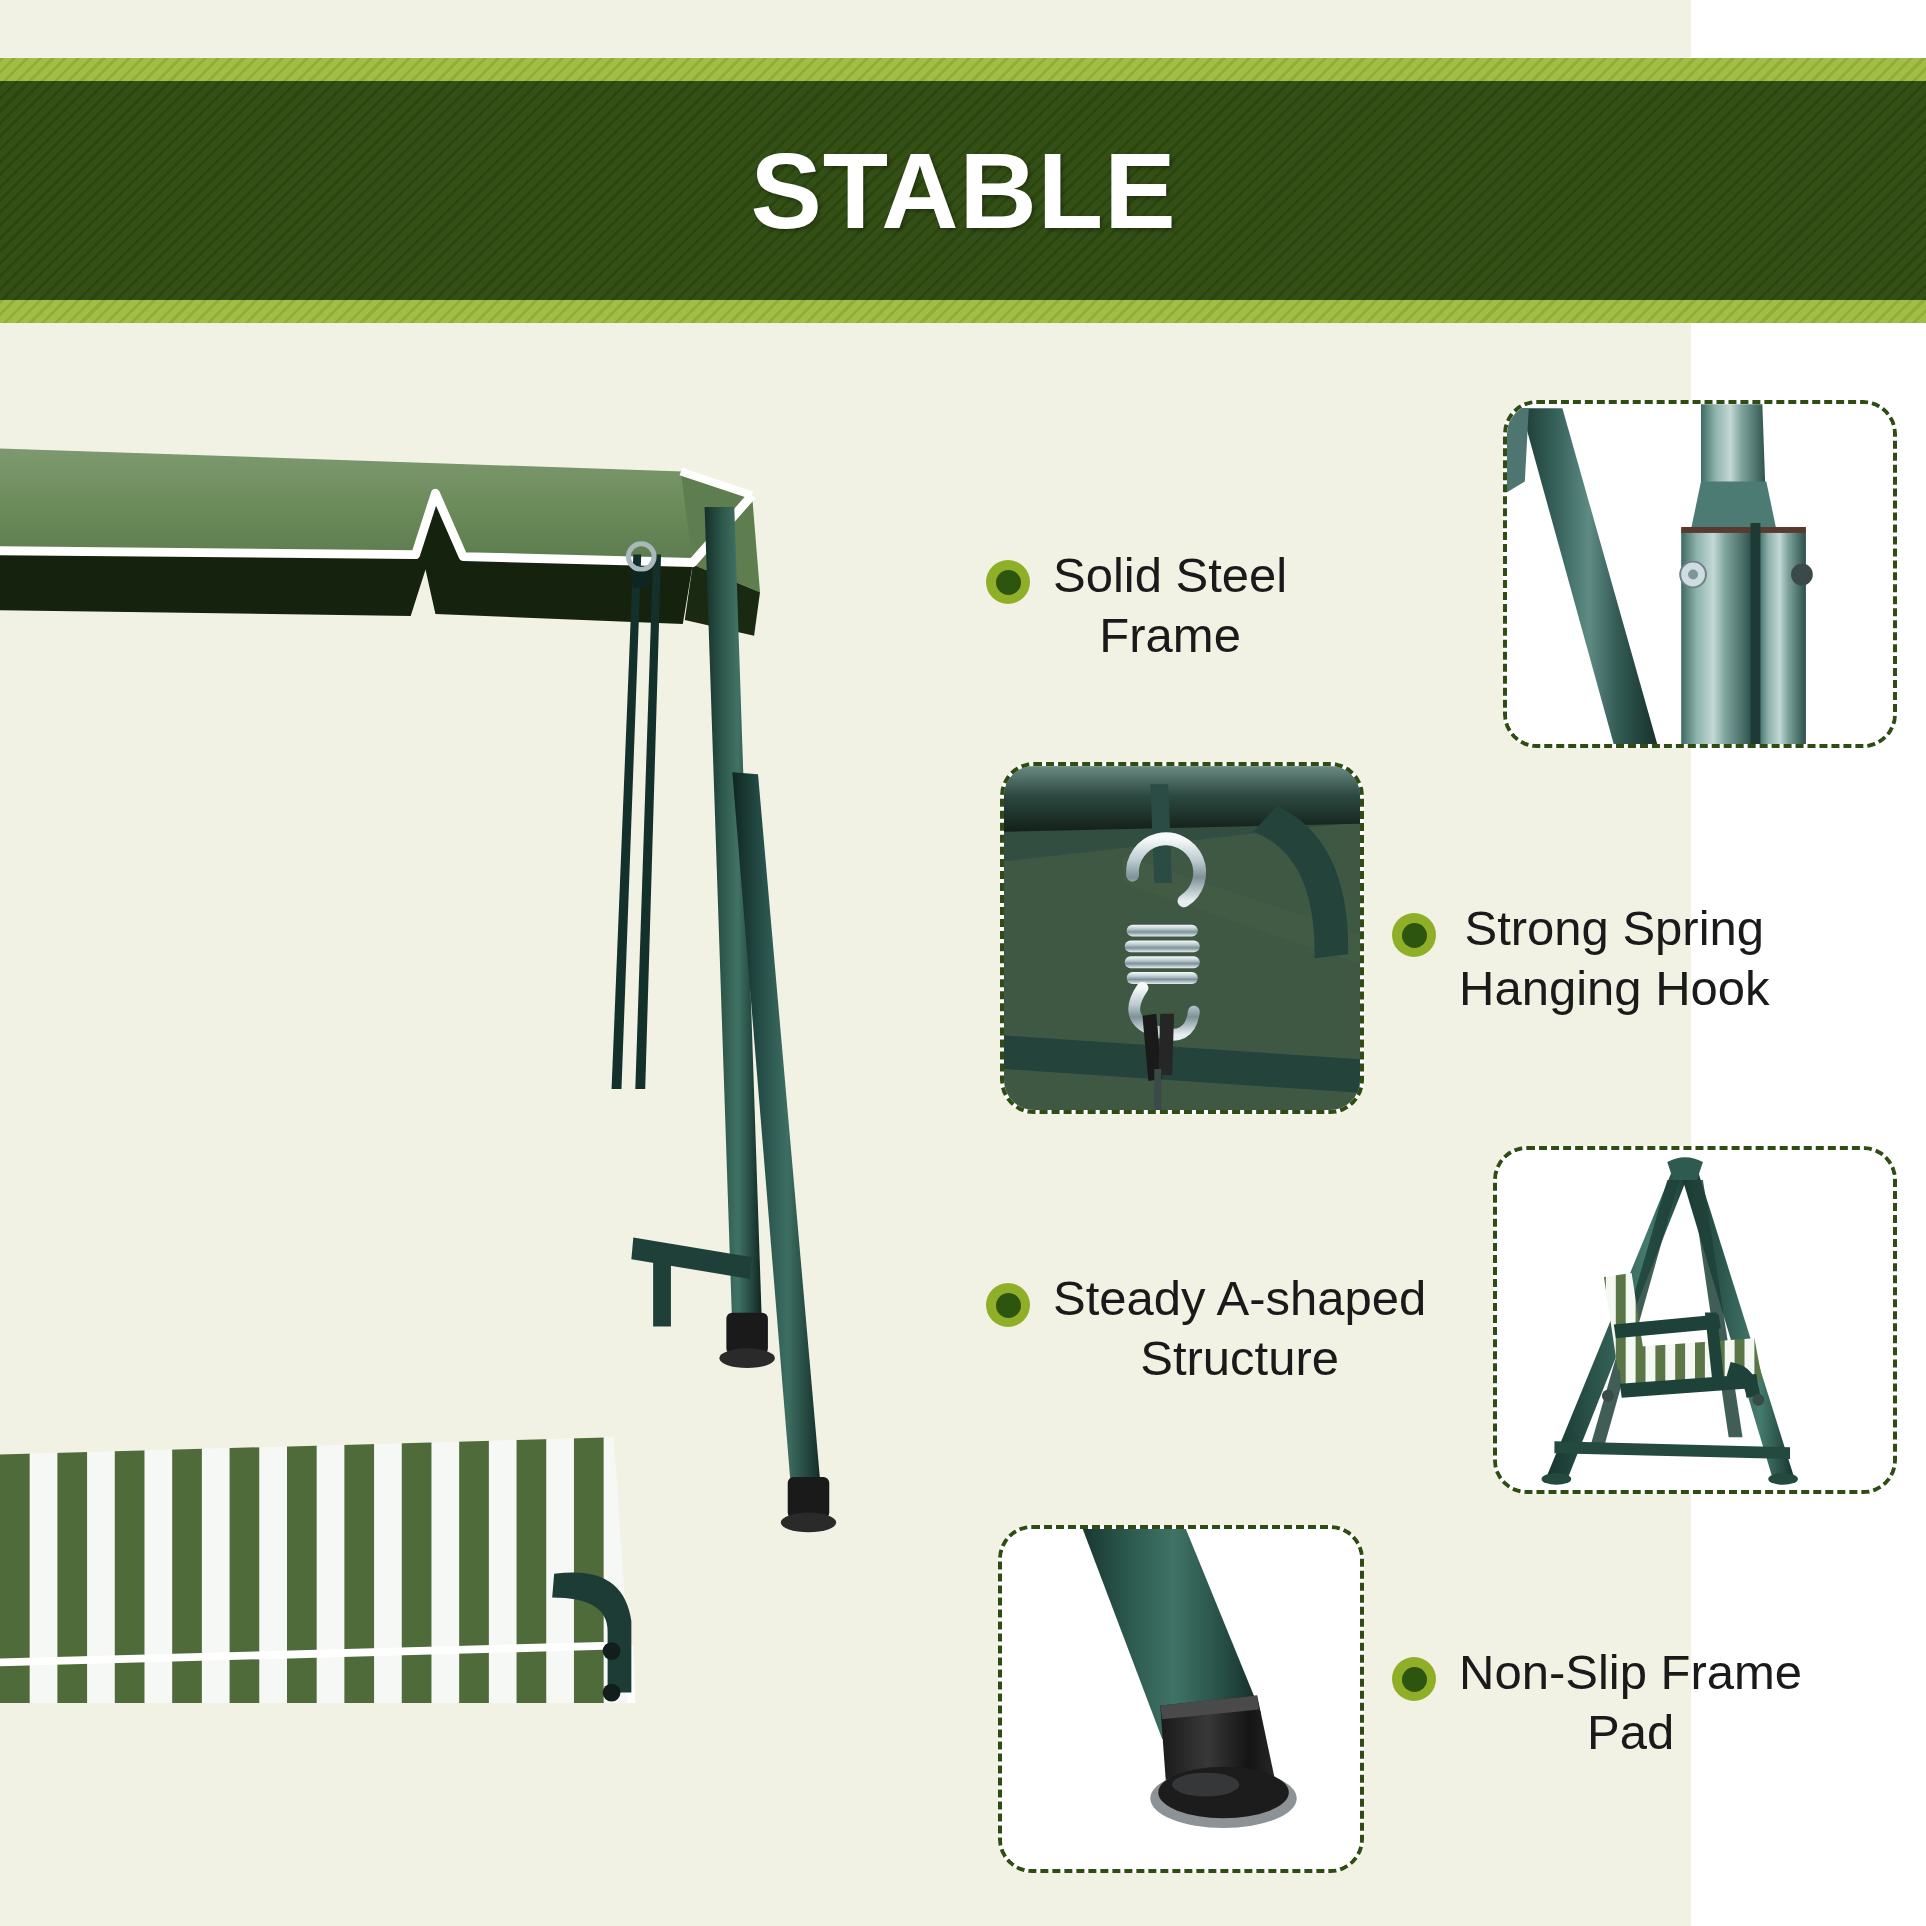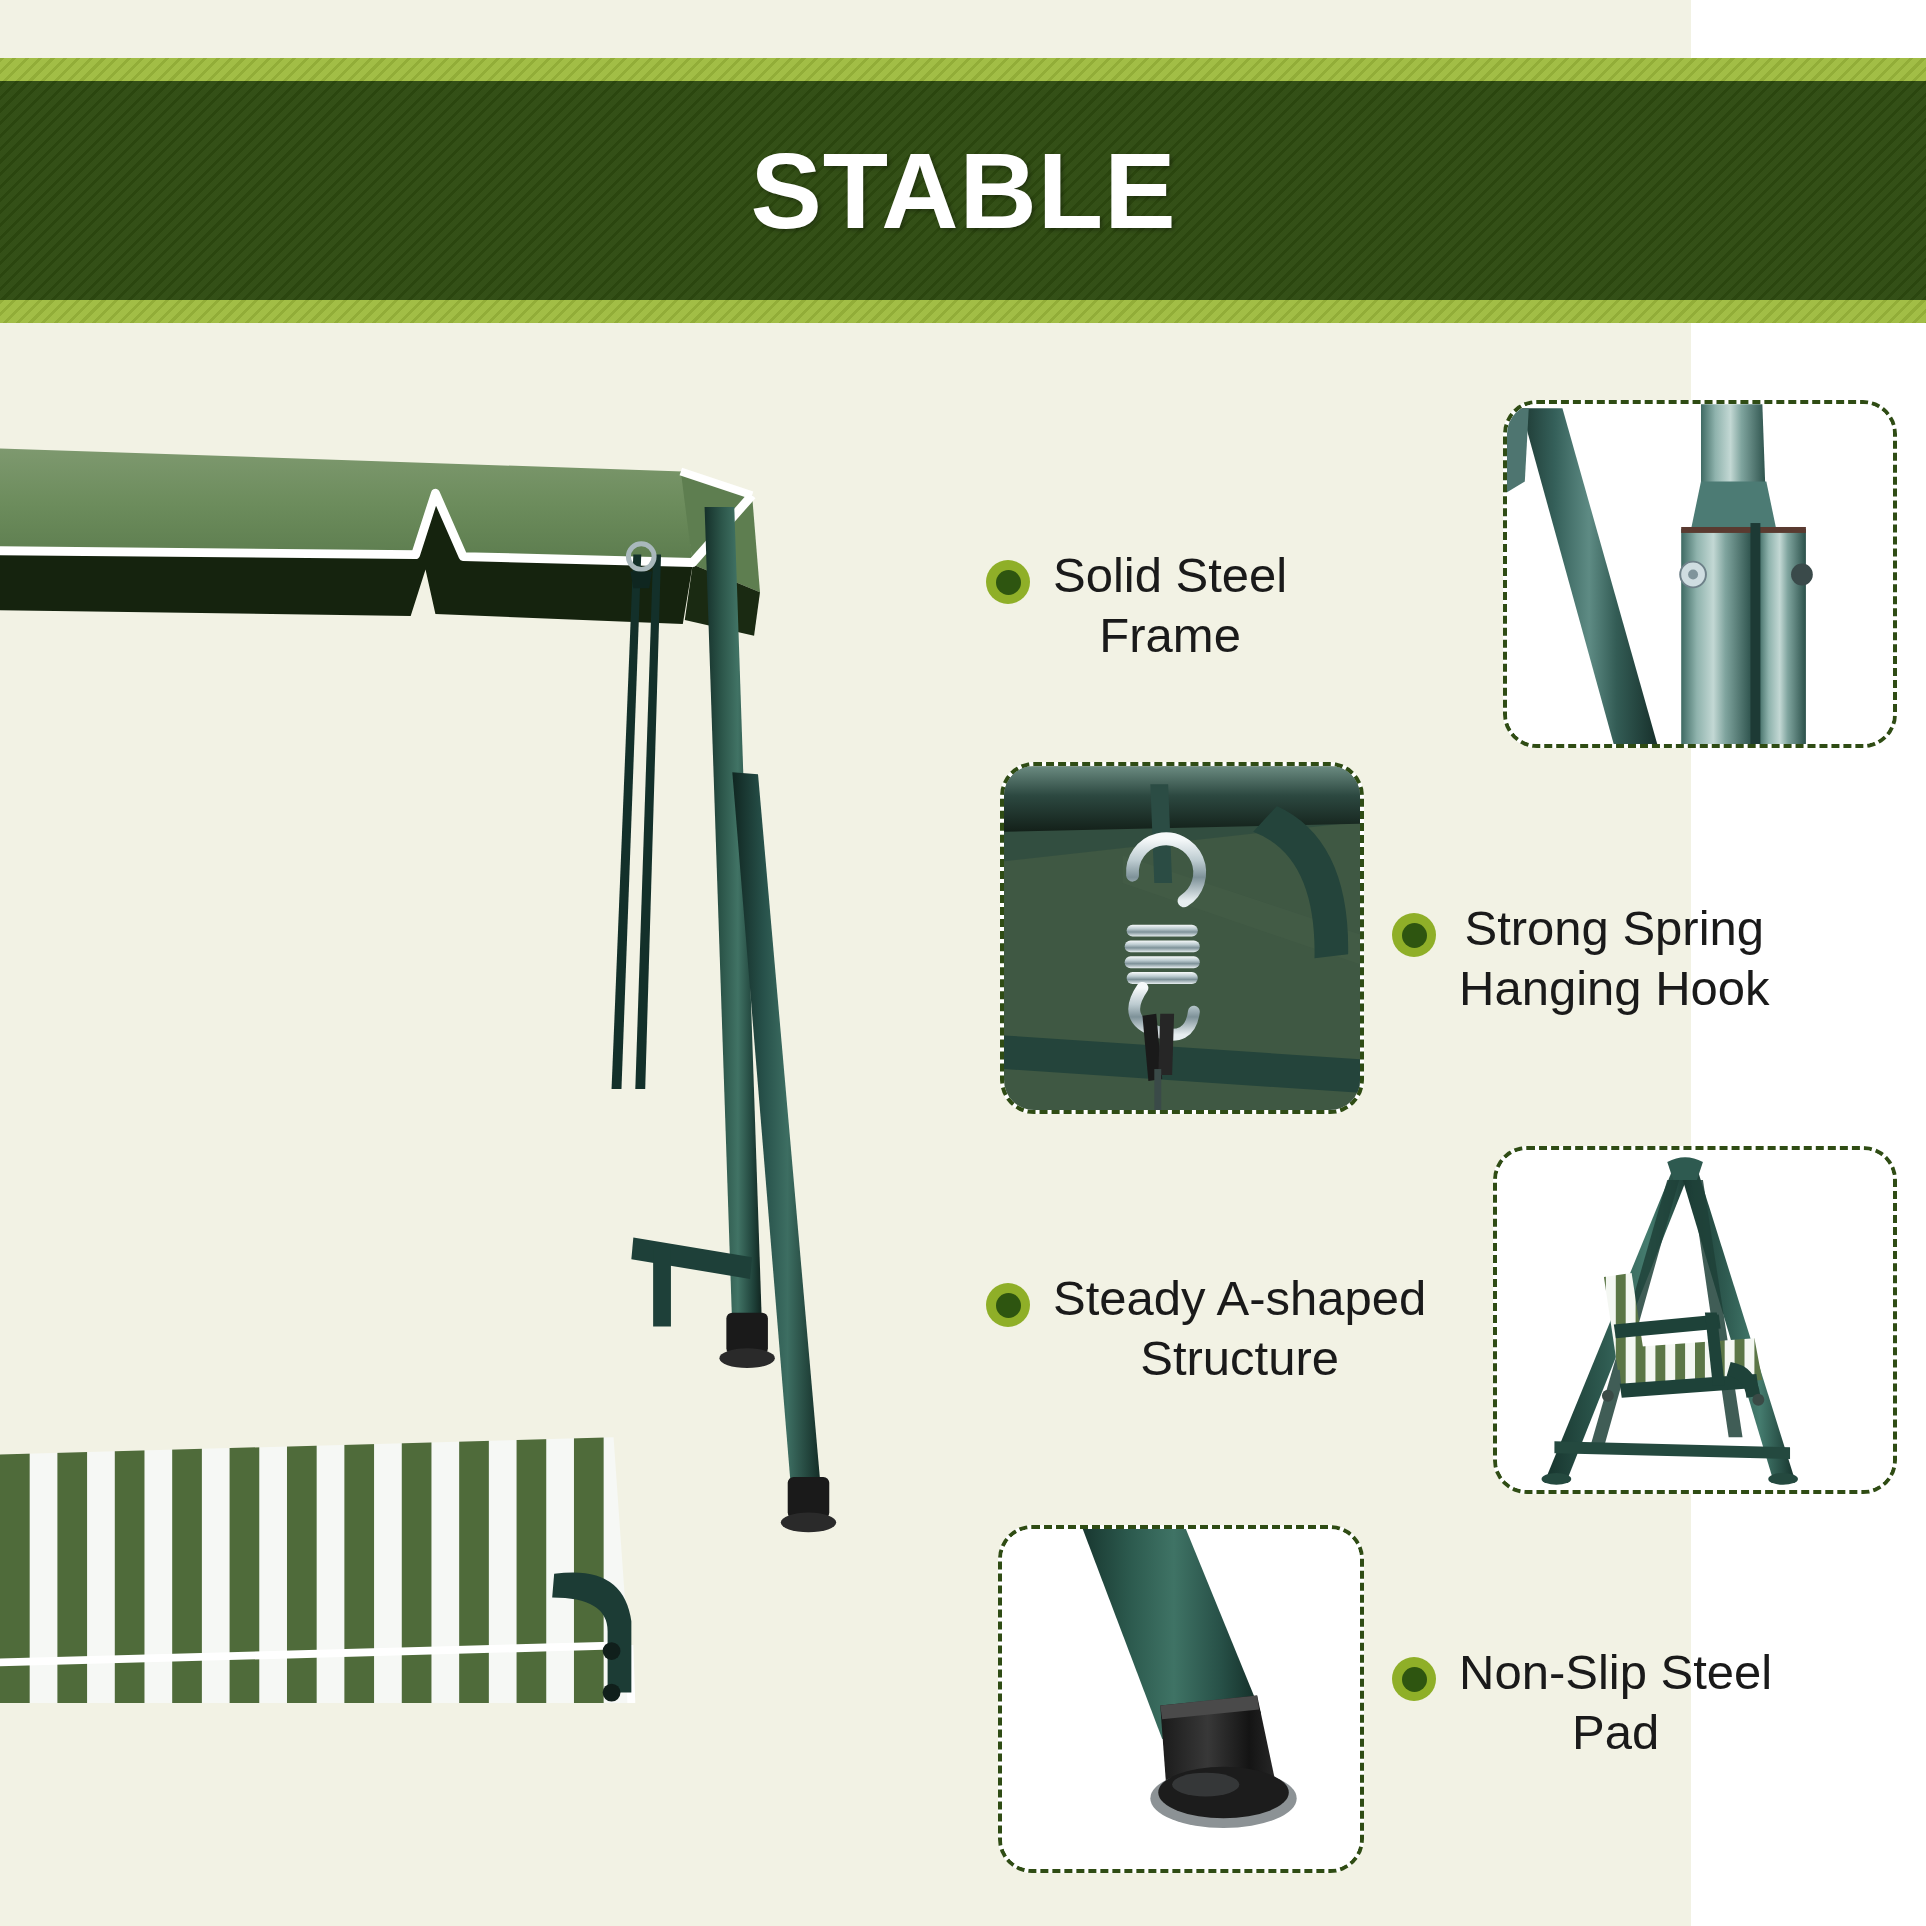--- a/index.html
+++ b/index.html
@@ -401,18 +401,18 @@
   </div>
 
   <div id="label-astruct" class="feature-label">
     <span class="bullet"></span>
     <span class="feature-text">Steady A-shaped
 Structure</span>
   </div>
 
   <div id="label-footpad" class="feature-label">
     <span class="bullet"></span>
-    <span class="feature-text">Non-Slip Steel
+    <span class="feature-text">Non-Slip Frame
 Pad</span>
   </div>
 
 </div>
 
 
 </body></html>

